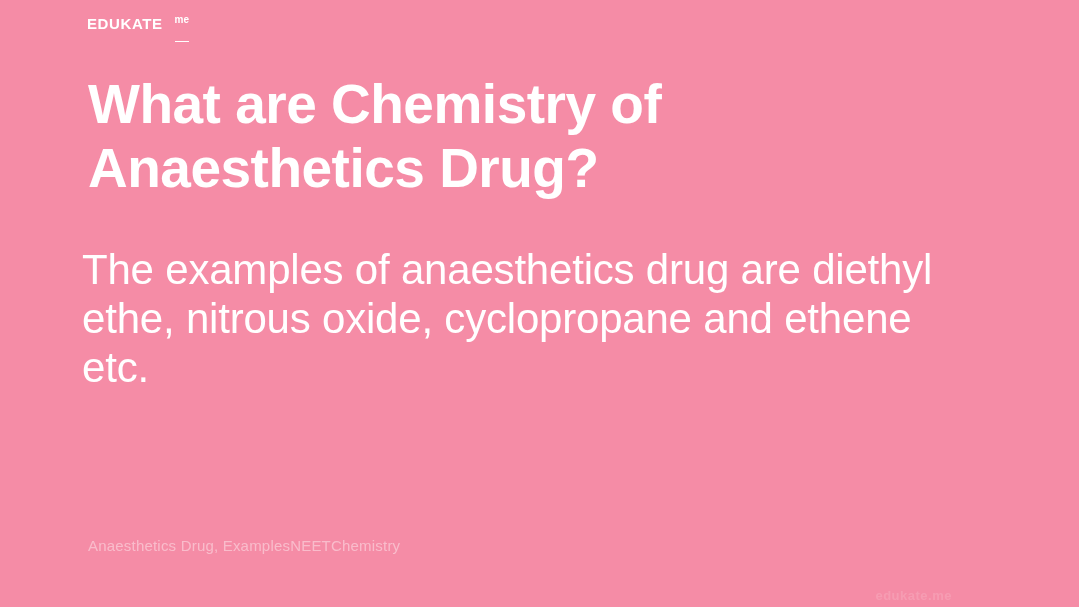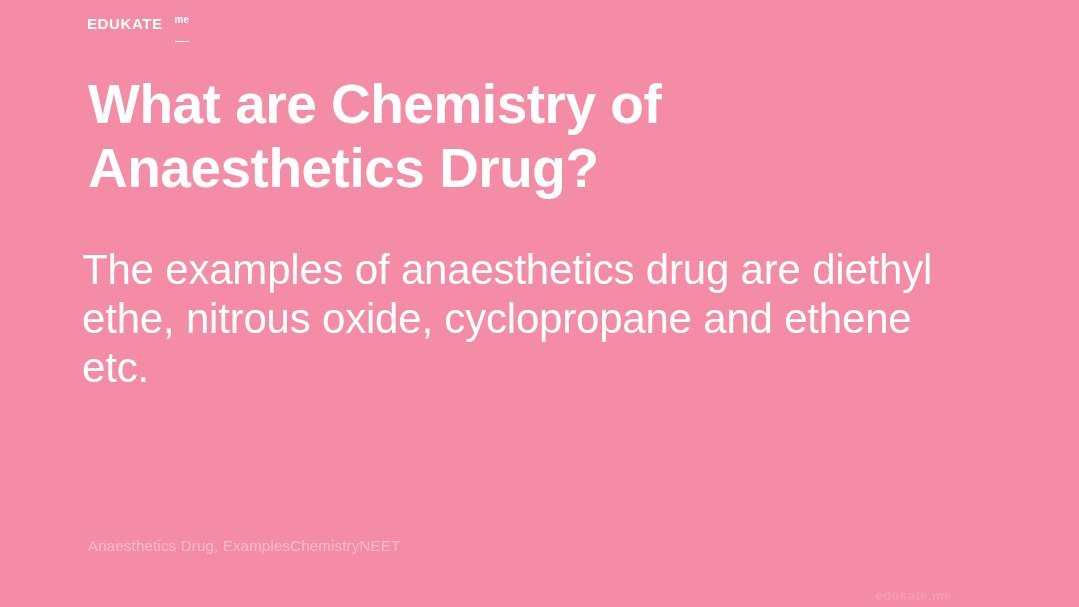--- a/index.html
+++ b/index.html
@@ -117,19 +117,19 @@
     <span class="brand-name">EDUKATE</span>
     <span class="brand-sup">me</span>
   </div>
 
   <h1 class="heading">What are Chemistry of Anaesthetics Drug?</h1>
 
   <p class="body-copy">The examples of anaesthetics drug are diethyl ethe, nitrous oxide, cyclopropane and ethene etc.</p>
 
   <div class="tags">
     <span class="tag-line">Anaesthetics Drug, Examples</span>
+    <span class="tag-line">NEET</span>
     <span class="tag-line">Chemistry</span>
-    <span class="tag-line">NEET</span>
   </div>
 
   <div class="watermark">edukate.me</div>
 
 </div>
 
 </body></html>

